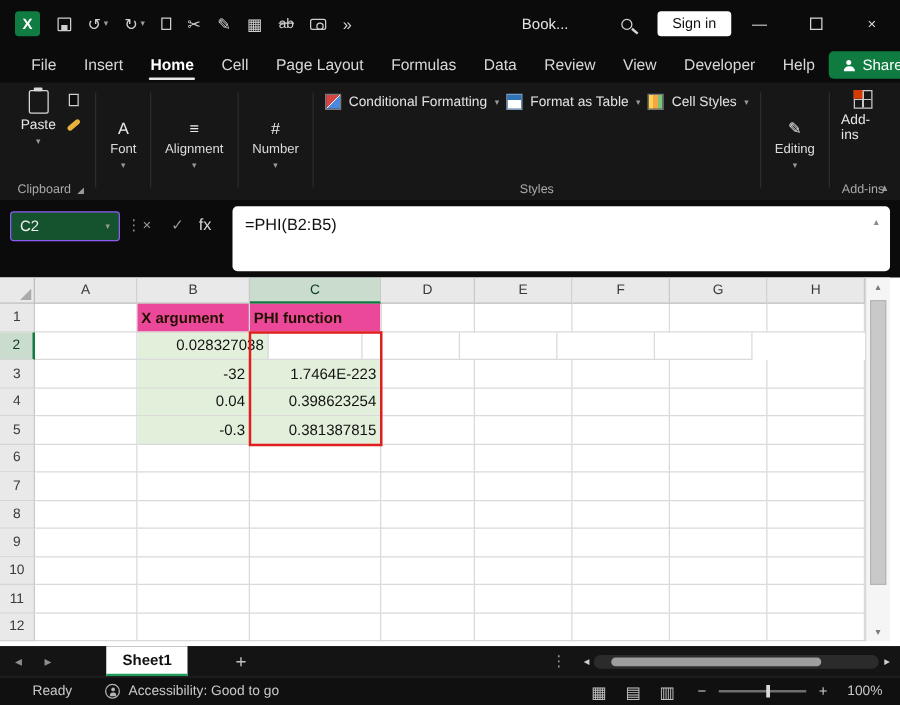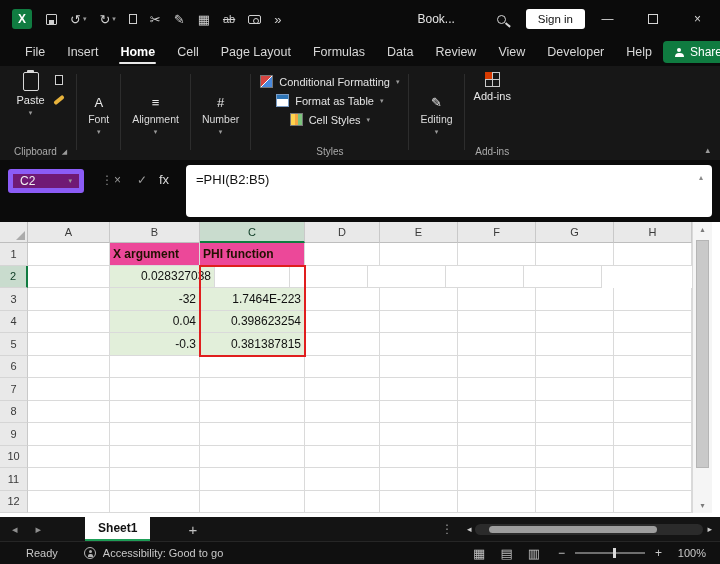--- a/index.html
+++ b/index.html
@@ -46,33 +46,33 @@
 .bigbtn .blabel{font-size:11px;color:#e6e6e6}
 .ic-paste{width:16px;height:19px;border:1.5px solid #d9d9d9;border-radius:2px;position:relative}
 .ic-paste::before{content:"";position:absolute;left:3px;top:-3px;width:7px;height:3px;background:#d9d9d9;border-radius:1px}
 .cliprow{display:flex;gap:8px;align-items:flex-start}
 .sidecol{display:flex;flex-direction:column;gap:10px;align-items:center;padding-top:3px}
 .ic-brush{width:12px;height:4px;background:#E8B33C;border-radius:2px;transform:rotate(-40deg);display:inline-block;margin-top:3px}
 .cgrp{display:flex;flex-direction:column;align-items:center;justify-content:center;gap:3px;padding:0 6px}
 .cgrp .gi{font-size:13px;color:#eaeaea;height:16px;display:flex;align-items:center}
 .cgrp .glab{font-size:10.5px;color:#dcdcdc}
 .styles{justify-content:space-between}
-.stylecol{display:flex;flex-direction:column;gap:6px;align-items:center;padding-top:3px}
+.stylecol{display:flex;flex-direction:row;gap:6px;align-items:flex-end;padding-top:3px}
 .srow{display:flex;align-items:center;gap:6px;font-size:11px;color:#e3e3e3;cursor:default;white-space:nowrap}
 .ic-cf{width:13px;height:13px;border:1px solid #777;background:linear-gradient(135deg,#D64541 0 48%,#fff 48% 52%,#4A89DC 52% 100%);flex:none}
 .ic-ft{width:13px;height:13px;border:1px solid #7a9cc4;background:linear-gradient(#2E75B6 0 4px,#fff 4px 100%);flex:none}
 .ic-cs{width:13px;height:13px;border:1px solid #777;background:linear-gradient(90deg,#FFD34D 0 33%,#F4A742 33% 66%,#7DC47D 66% 100%);flex:none}
 .ic-cells{width:15px;height:12px;border:1px solid #d0d0d0;background:linear-gradient(#0000 0 5px,#d0d0d0 5px 6px,#0000 6px),linear-gradient(90deg,#0000 0 7px,#d0d0d0 7px 8px,#0000 8px)}
 .ic-addin{width:15px;height:15px;border:1px solid #c9c9c9;position:relative;background:linear-gradient(#0000 0 6px,#c9c9c9 6px 7px,#0000 7px),linear-gradient(90deg,#0000 0 6px,#c9c9c9 6px 7px,#0000 7px)}
 .ic-addin::before{content:"";position:absolute;left:-1px;top:-1px;width:7px;height:7px;background:#D83B01}
 .rcollapse{position:absolute;right:10px;bottom:5px;color:#9a9a9a;font-size:9px}
 
 
 .frow{position:absolute;top:160px;left:0;right:0;height:62px;background:#0b0b0b}
-.namebox{position:absolute;left:8px;top:9px;width:76px;height:24px;background:#701a75;border:5px solid #8b5cf6;border-radius:3px;color:#f0f0f0;font-size:12px;display:flex;align-items:center;justify-content:space-between;padding:0 7px}
+.namebox{position:absolute;left:8px;top:9px;width:88px;height:24px;background:#14532d;border:1px solid #8b5cf6;border-radius:3px;color:#f0f0f0;font-size:12px;display:flex;align-items:center;justify-content:space-between;padding:0 7px}
 .fdots{position:absolute;left:101px;top:13px;color:#8a8a8a;font-size:12px}
 .fbtn{position:absolute;top:13px;color:#9a9a9a;font-size:12px}
 .fx{color:#d8d8d8;font-size:13px;top:12px}
 .fbox{position:absolute;left:186px;top:5px;width:526px;height:52px;background:#fff;border-radius:4px;color:#111}
 .ftext{padding:7px 24px 0 10px;font-size:13px}
 .fcollapse{position:absolute;right:9px;top:8px;color:#8a8a8a;font-size:8px}
 
 
 .grid{position:absolute;top:222px;left:0;width:720px;height:295px;background:#fff;color:#111}
 .ghead{display:flex;height:21px}

